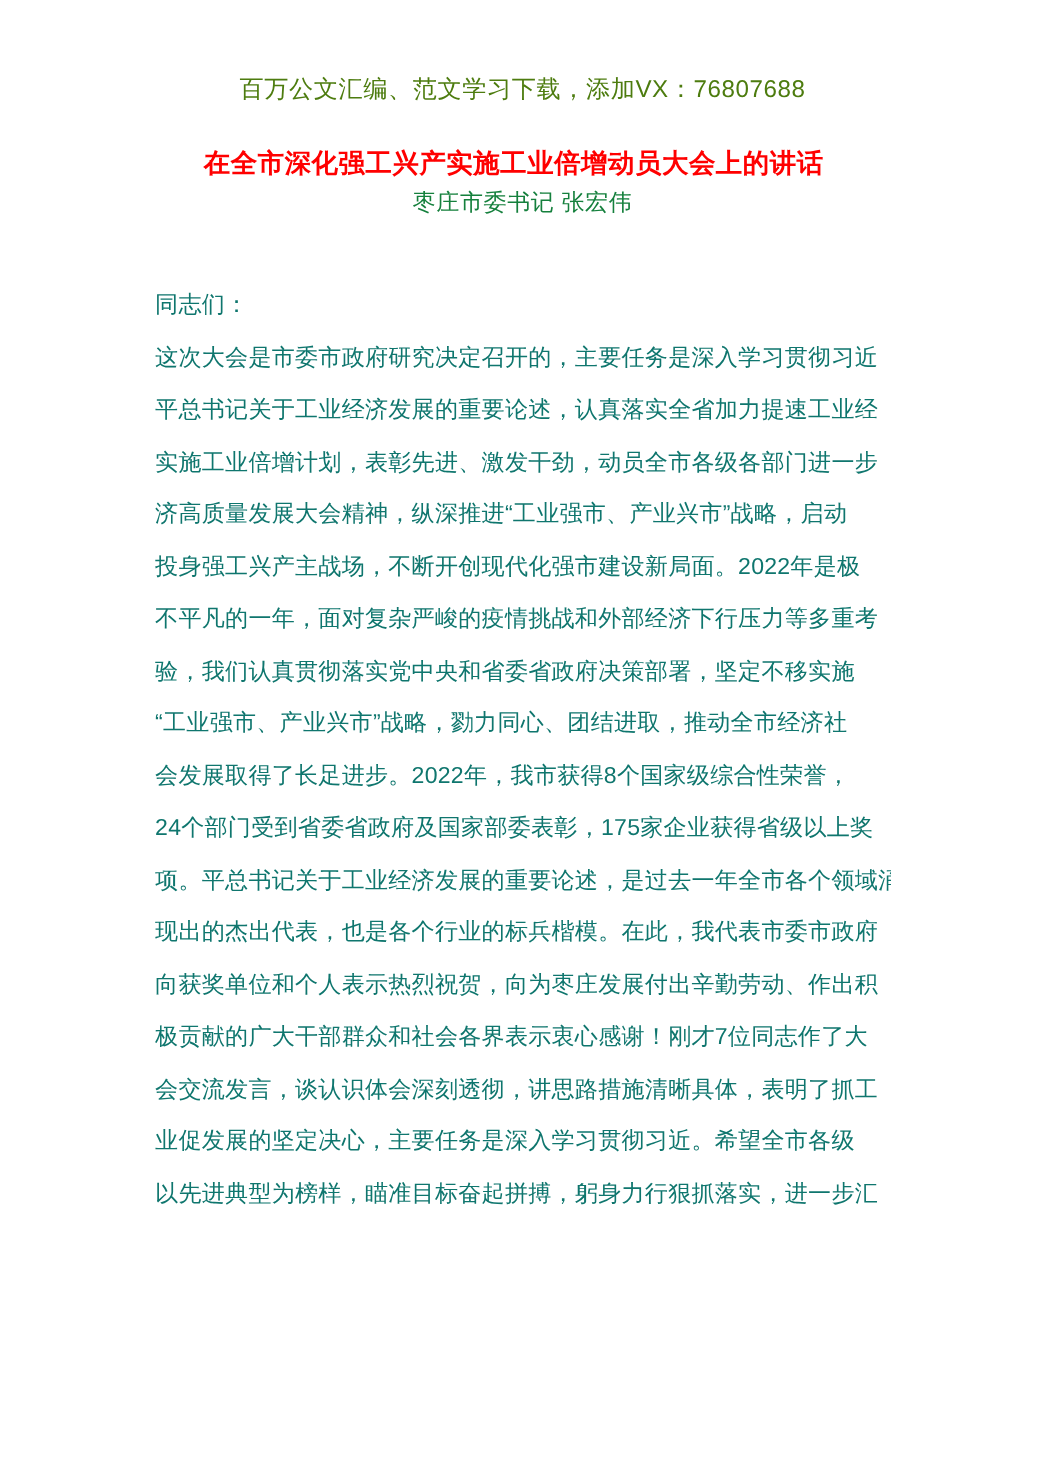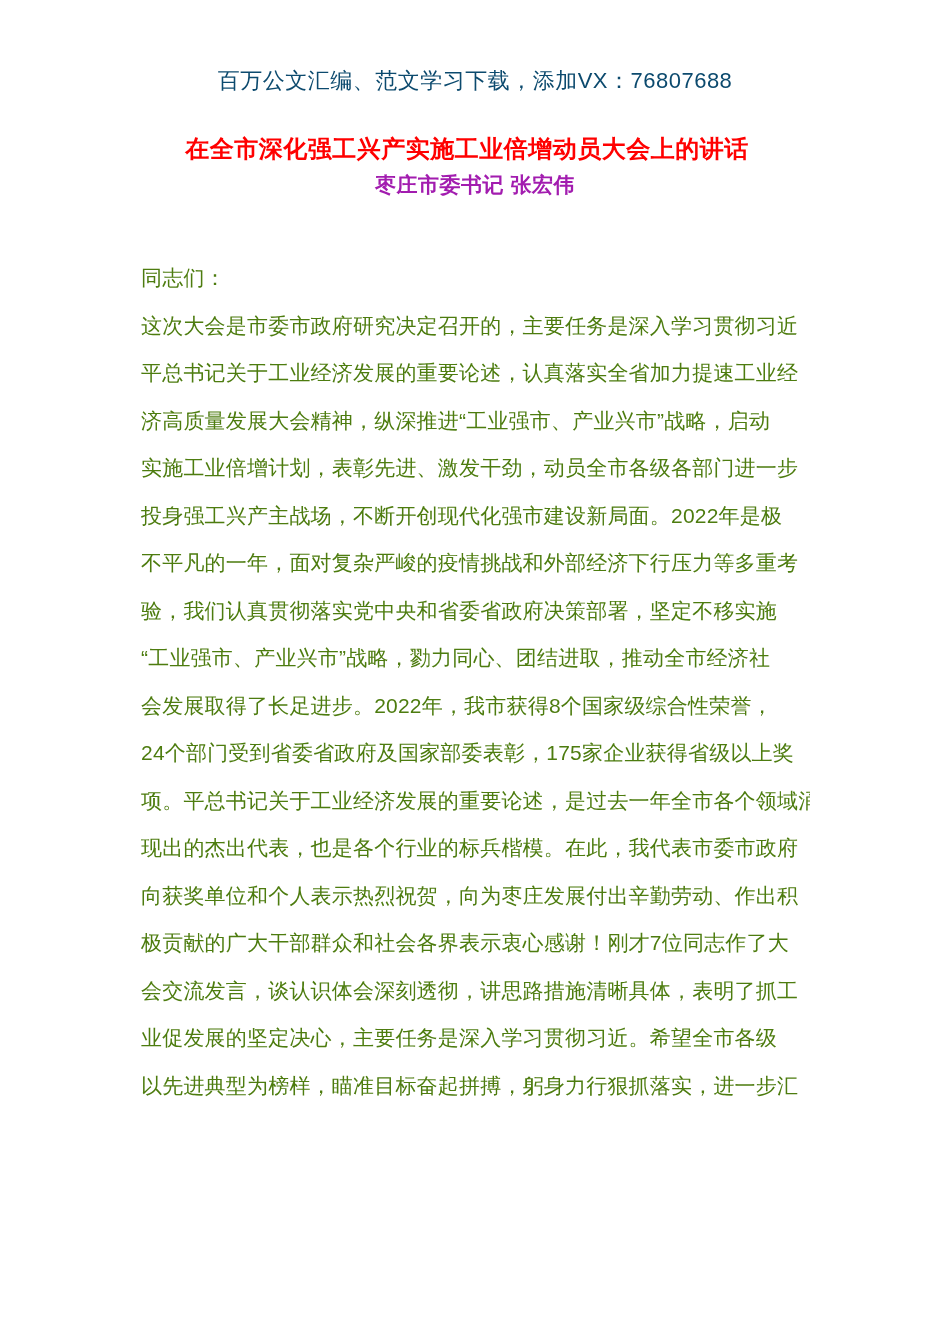--- a/index.html
+++ b/index.html
@@ -11,47 +11,47 @@
     position: relative;
     width: 950px;
     height: 1344px;
     background: #ffffff;
     overflow: hidden;
     font-family: "Liberation Sans", "DejaVu Sans", sans-serif;
   }
   .promo {
     padding-top: 68px;
     text-align: center;
-    color: #0c4a6e;
+    color: #4d7c0f;
     font-size: 22px;
     line-height: 26px;
     font-weight: normal;
     letter-spacing: 0.5px;
   }
   .doc-title {
     margin: 40px 16px 0 0;
     text-align: center;
     color: #ff0000;
     font-size: 24px;
     line-height: 30px;
     font-weight: bold;
     letter-spacing: 0.5px;
   }
   .doc-byline {
     margin: 7px 0 0 0;
     text-align: center;
-    color: #a21caf;
+    color: #15803d;
     font-size: 21px;
     line-height: 28px;
-    font-weight: bold;
+    font-weight: normal;
     letter-spacing: 0.5px;
   }
   .doc-body {
     margin: 55px 140px 0 141px;
-    color: #4d7c0f;
+    color: #0f766e;
     font-size: 21px;
     letter-spacing: 0.2px;
   }
   .body-line {
     height: 47.5px;
     line-height: 47.5px;
     text-align: left;
     white-space: nowrap;
     overflow: hidden;
   }
@@ -63,22 +63,22 @@
   <div class="promo">百万公文汇编、范文学习下载，添加VX：76807688</div>
 
   <h1 class="doc-title">在全市深化强工兴产实施工业倍增动员大会上的讲话</h1>
 
   <h2 class="doc-byline">枣庄市委书记 张宏伟</h2>
 
   <div class="doc-body" id="doc-body">
       <div class="body-line">同志们：</div>
       <div class="body-line">这次大会是市委市政府研究决定召开的，主要任务是深入学习贯彻习近</div>
       <div class="body-line">平总书记关于工业经济发展的重要论述，认真落实全省加力提速工业经</div>
+      <div class="body-line">实施工业倍增计划，表彰先进、激发干劲，动员全市各级各部门进一步</div>
       <div class="body-line">济高质量发展大会精神，纵深推进“工业强市、产业兴市”战略，启动</div>
-      <div class="body-line">实施工业倍增计划，表彰先进、激发干劲，动员全市各级各部门进一步</div>
       <div class="body-line">投身强工兴产主战场，不断开创现代化强市建设新局面。2022年是极</div>
       <div class="body-line">不平凡的一年，面对复杂严峻的疫情挑战和外部经济下行压力等多重考</div>
       <div class="body-line">验，我们认真贯彻落实党中央和省委省政府决策部署，坚定不移实施</div>
       <div class="body-line">“工业强市、产业兴市”战略，勠力同心、团结进取，推动全市经济社</div>
       <div class="body-line">会发展取得了长足进步。2022年，我市获得8个国家级综合性荣誉，</div>
       <div class="body-line">24个部门受到省委省政府及国家部委表彰，175家企业获得省级以上奖</div>
       <div class="body-line">项。平总书记关于工业经济发展的重要论述，是过去一年全市各个领域涌</div>
       <div class="body-line">现出的杰出代表，也是各个行业的标兵楷模。在此，我代表市委市政府</div>
       <div class="body-line">向获奖单位和个人表示热烈祝贺，向为枣庄发展付出辛勤劳动、作出积</div>
       <div class="body-line">极贡献的广大干部群众和社会各界表示衷心感谢！刚才7位同志作了大</div>

